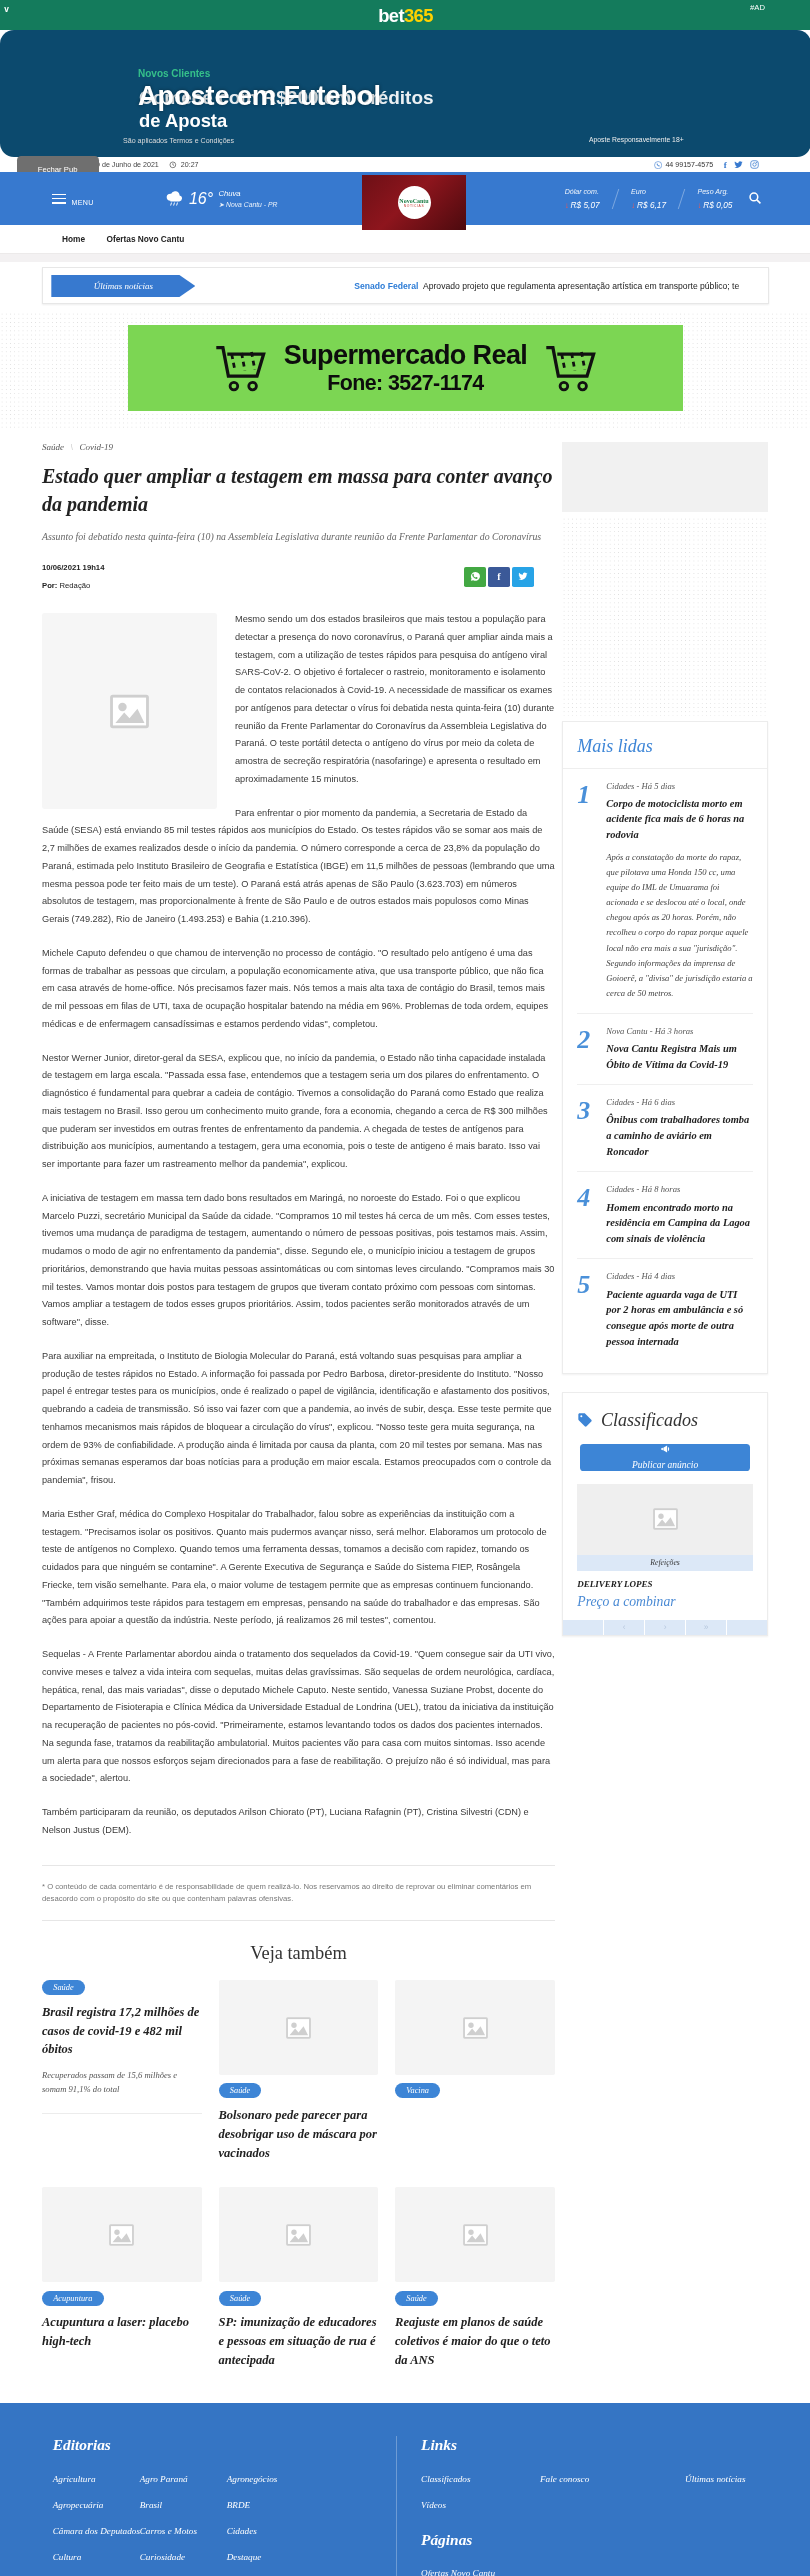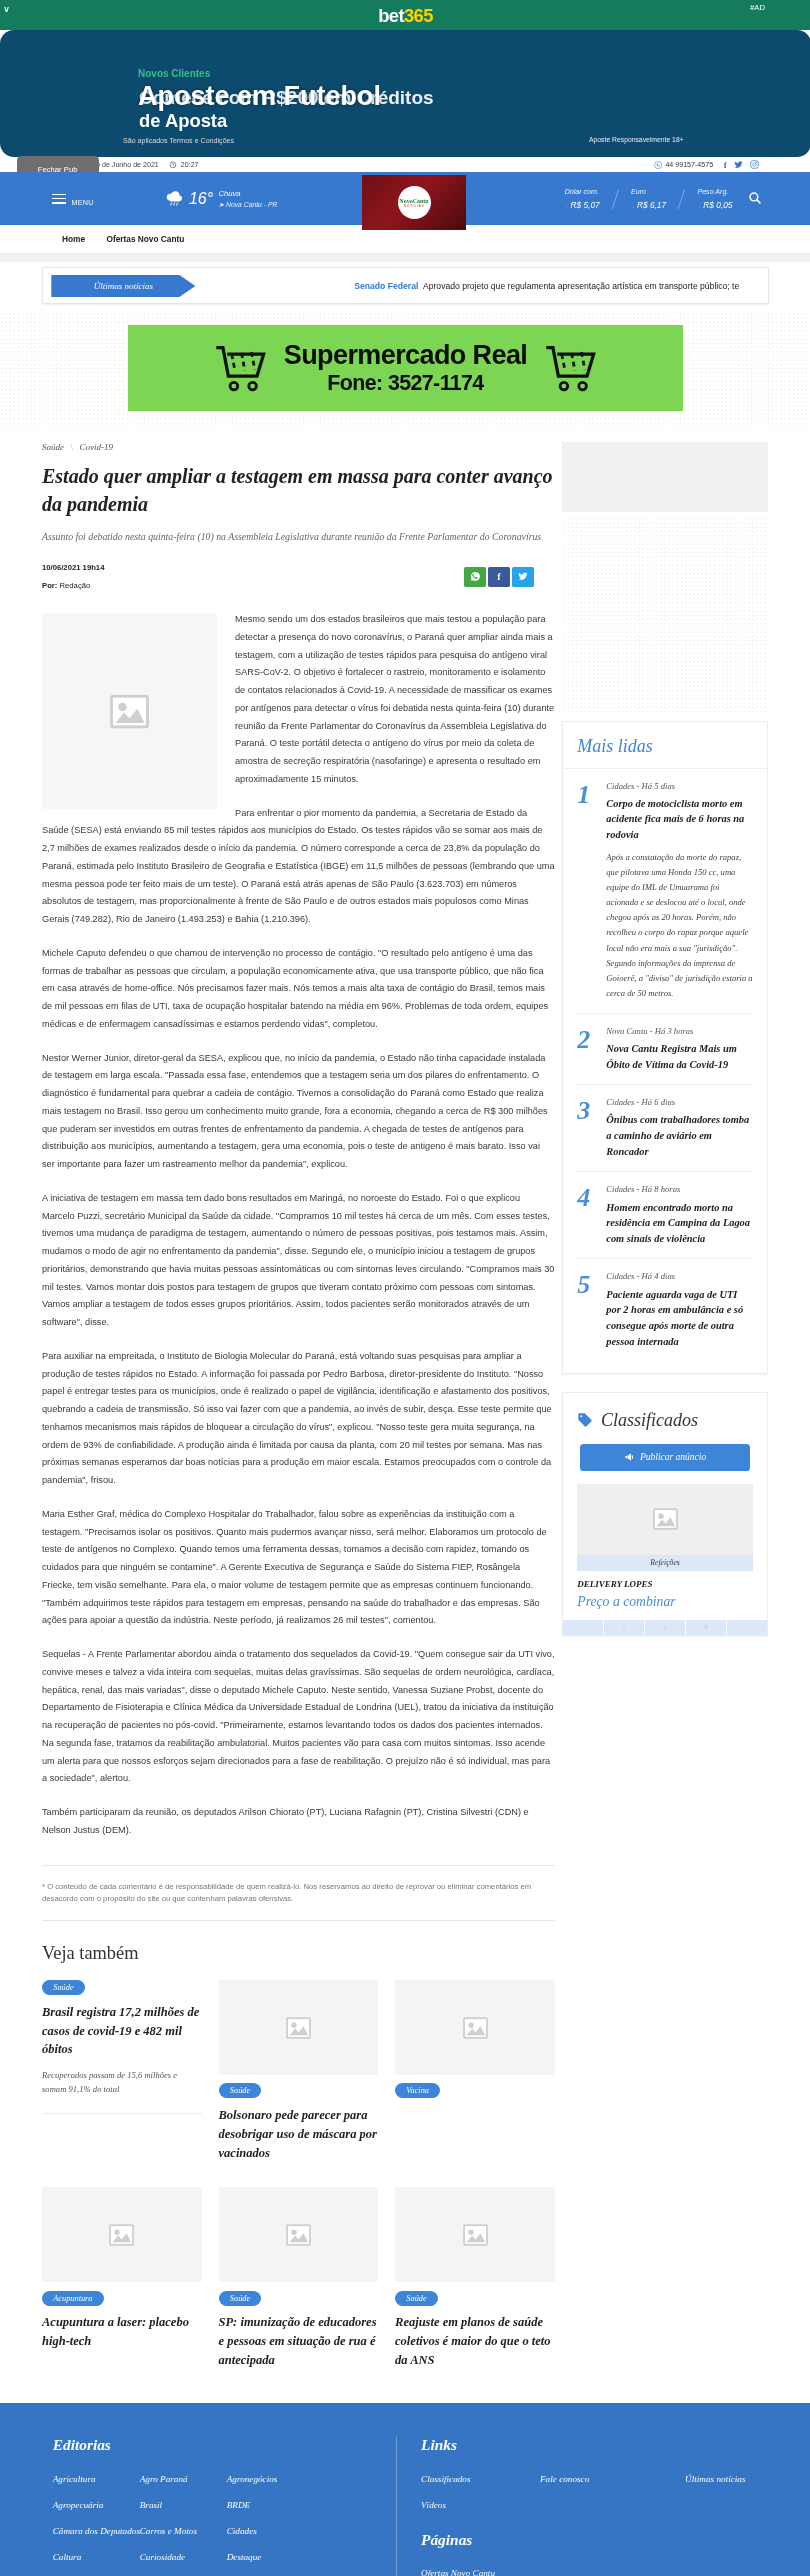--- a/index.html
+++ b/index.html
@@ -83,21 +83,21 @@
   .meta-l { font-size: 7.7px; color: #222; line-height: 2.3; }
   .share { margin-left: auto; margin-right: 21.4px; display: flex; gap: 1.8px; }
   .share a { width: 22px; height: 19.6px; border-radius: 1.8px; display: flex; align-items: center; justify-content: center; cursor: pointer; }
   .sh-wa { background: #43a843; } .sh-fb { background: #3b5998; } .sh-tw { background: #27a3e6; }
   .sh-fb span { color: #fff; font-family: "Liberation Serif", serif; font-weight: bold; font-size: 10px; }
   .post-image { float: left; width: 175px; height: 196px; background: #f6f6f6; border-radius: 2.4px; margin: 2.4px 18px 9.5px 0; display: flex; align-items: center; justify-content: center; }
   .article-body p { font-size: 9.2px; line-height: 1.93; color: #3a3a3a; margin-bottom: 16px; }
   .disclaimer { clear: both; border-top: 0.6px solid #e6e6e6; border-bottom: 0.6px solid #e6e6e6; padding: 15.4px 0; margin-top: 25px; font-size: 7.7px; color: #777; line-height: 1.55; }
 
   
-  .veja-title { font-family: "Liberation Serif", serif; font-size: 18.4px; color: #333; margin: 21.4px 0 16.6px; font-weight: normal; }
+  .veja-title { font-family: "Liberation Serif", serif; font-size: 18.4px; color: #333; margin: 21.4px 0 16.6px; font-weight: normal; text-align: center; }
   .veja-grid { display: grid; grid-template-columns: repeat(3, 1fr); column-gap: 16.6px; row-gap: 25px; padding-bottom: 33px; }
   .vcard { cursor: pointer; }
   .thumb { height: 95px; background: #f4f4f4; border-radius: 1.8px; margin-bottom: 8.3px; display: flex; align-items: center; justify-content: center; }
   .badge { display: inline-block; background: #3d85d6; color: #fff; font-family: "Liberation Serif", serif; font-style: italic; font-size: 8.3px; padding: 3px 11.3px; border-radius: 9.5px; margin-bottom: 7.7px; }
   .vtitle { font-family: "Liberation Serif", serif; font-style: italic; font-weight: bold; font-size: 12.5px; line-height: 1.5; color: #222; }
   .vsub { font-family: "Liberation Serif", serif; font-style: italic; font-size: 8.6px; color: #555; line-height: 1.65; margin-top: 9px; }
   .vline { border-bottom: 0.6px solid #ececec; margin-top: 16.6px; }
 
   
   .ad-box1 { height: 70px; background: #f1f1f1; margin-bottom: 4.7px; }
@@ -106,21 +106,21 @@
   .side-title { font-family: "Liberation Serif", serif; font-style: italic; font-size: 18px; color: #3d85d6; padding: 3.6px 0 10.7px; border-bottom: 0.6px solid #eee; margin: 0 -14.2px 0; padding-left: 14.2px; }
   .ml-item { display: flex; gap: 9px; padding: 12px 0; border-bottom: 0.6px solid #efefef; cursor: pointer; }
   .ml-item:last-child { border-bottom: none; }
   .ml-num { font-family: "Liberation Serif", serif; font-style: italic; font-weight: bold; font-size: 26px; color: #4a90d9; width: 20px; flex: none; line-height: 1.1; }
   .ml-cat { font-family: "Liberation Serif", serif; font-style: italic; font-size: 8.6px; color: #555; margin-bottom: 5.3px; }
   .ml-title { font-family: "Liberation Serif", serif; font-style: italic; font-weight: bold; font-size: 10.4px; line-height: 1.5; color: #222; }
   .ml-summary { font-family: "Liberation Serif", serif; font-style: italic; font-size: 8.6px; color: #444; line-height: 1.75; margin-top: 7.7px; }
 
   .cls-head { display: flex; align-items: center; gap: 7.7px; margin: 6px 0 13px; }
   .cls-head span { font-family: "Liberation Serif", serif; font-style: italic; font-size: 18px; color: #333; }
-  .cls-btn { display: flex; align-items: center; justify-content: center; gap: 6px; background: #3d85d6; color: #fff; font-family: "Liberation Serif", serif; font-style: italic; font-size: 9.5px; height: 27px; border-radius: 3.6px; margin: 0 3px 13px; border: none; width: calc(100% - 6px); cursor: pointer; }
+  .cls-btn { display: flex; align-items: center; justify-content: center; gap: 6px; background: #3d85d6; color: #fff; font-family: "Liberation Serif", serif; font-style: italic; font-size: 9.5px; height: 27px; border-radius: 3.6px; margin: 0 3px 13px; border: none; width: calc(100% - 6px); cursor: pointer; flex-direction: column; }
   .cls-img { height: 71px; background: #efefef; display: flex; align-items: center; justify-content: center; }
   .cls-cat { background: #dce8f7; text-align: center; font-family: "Liberation Serif", serif; font-style: italic; font-size: 7.7px; color: #333; padding: 3.6px 0; }
   .cls-name { font-family: "Liberation Serif", serif; font-style: italic; font-weight: bold; font-size: 9px; color: #222; margin: 8.3px 0 4.7px; }
   .cls-price { font-family: "Liberation Serif", serif; font-style: italic; font-size: 13.7px; color: #4a8ad4; margin-bottom: 9.5px; }
   .cls-pager { display: flex; height: 15.4px; background: #dce8f7; margin: 0 -14.2px -12px; }
   .cls-pager div { flex: 1; border-right: 0.6px solid #fff; display: flex; align-items: center; justify-content: center; color: #b7c7dd; font-size: 8.3px; cursor: pointer; }
   .cls-pager div:last-child { border-right: none; }
 
   
   .footer { background: #3575c4; color: #fff; padding-top: 33px; }

